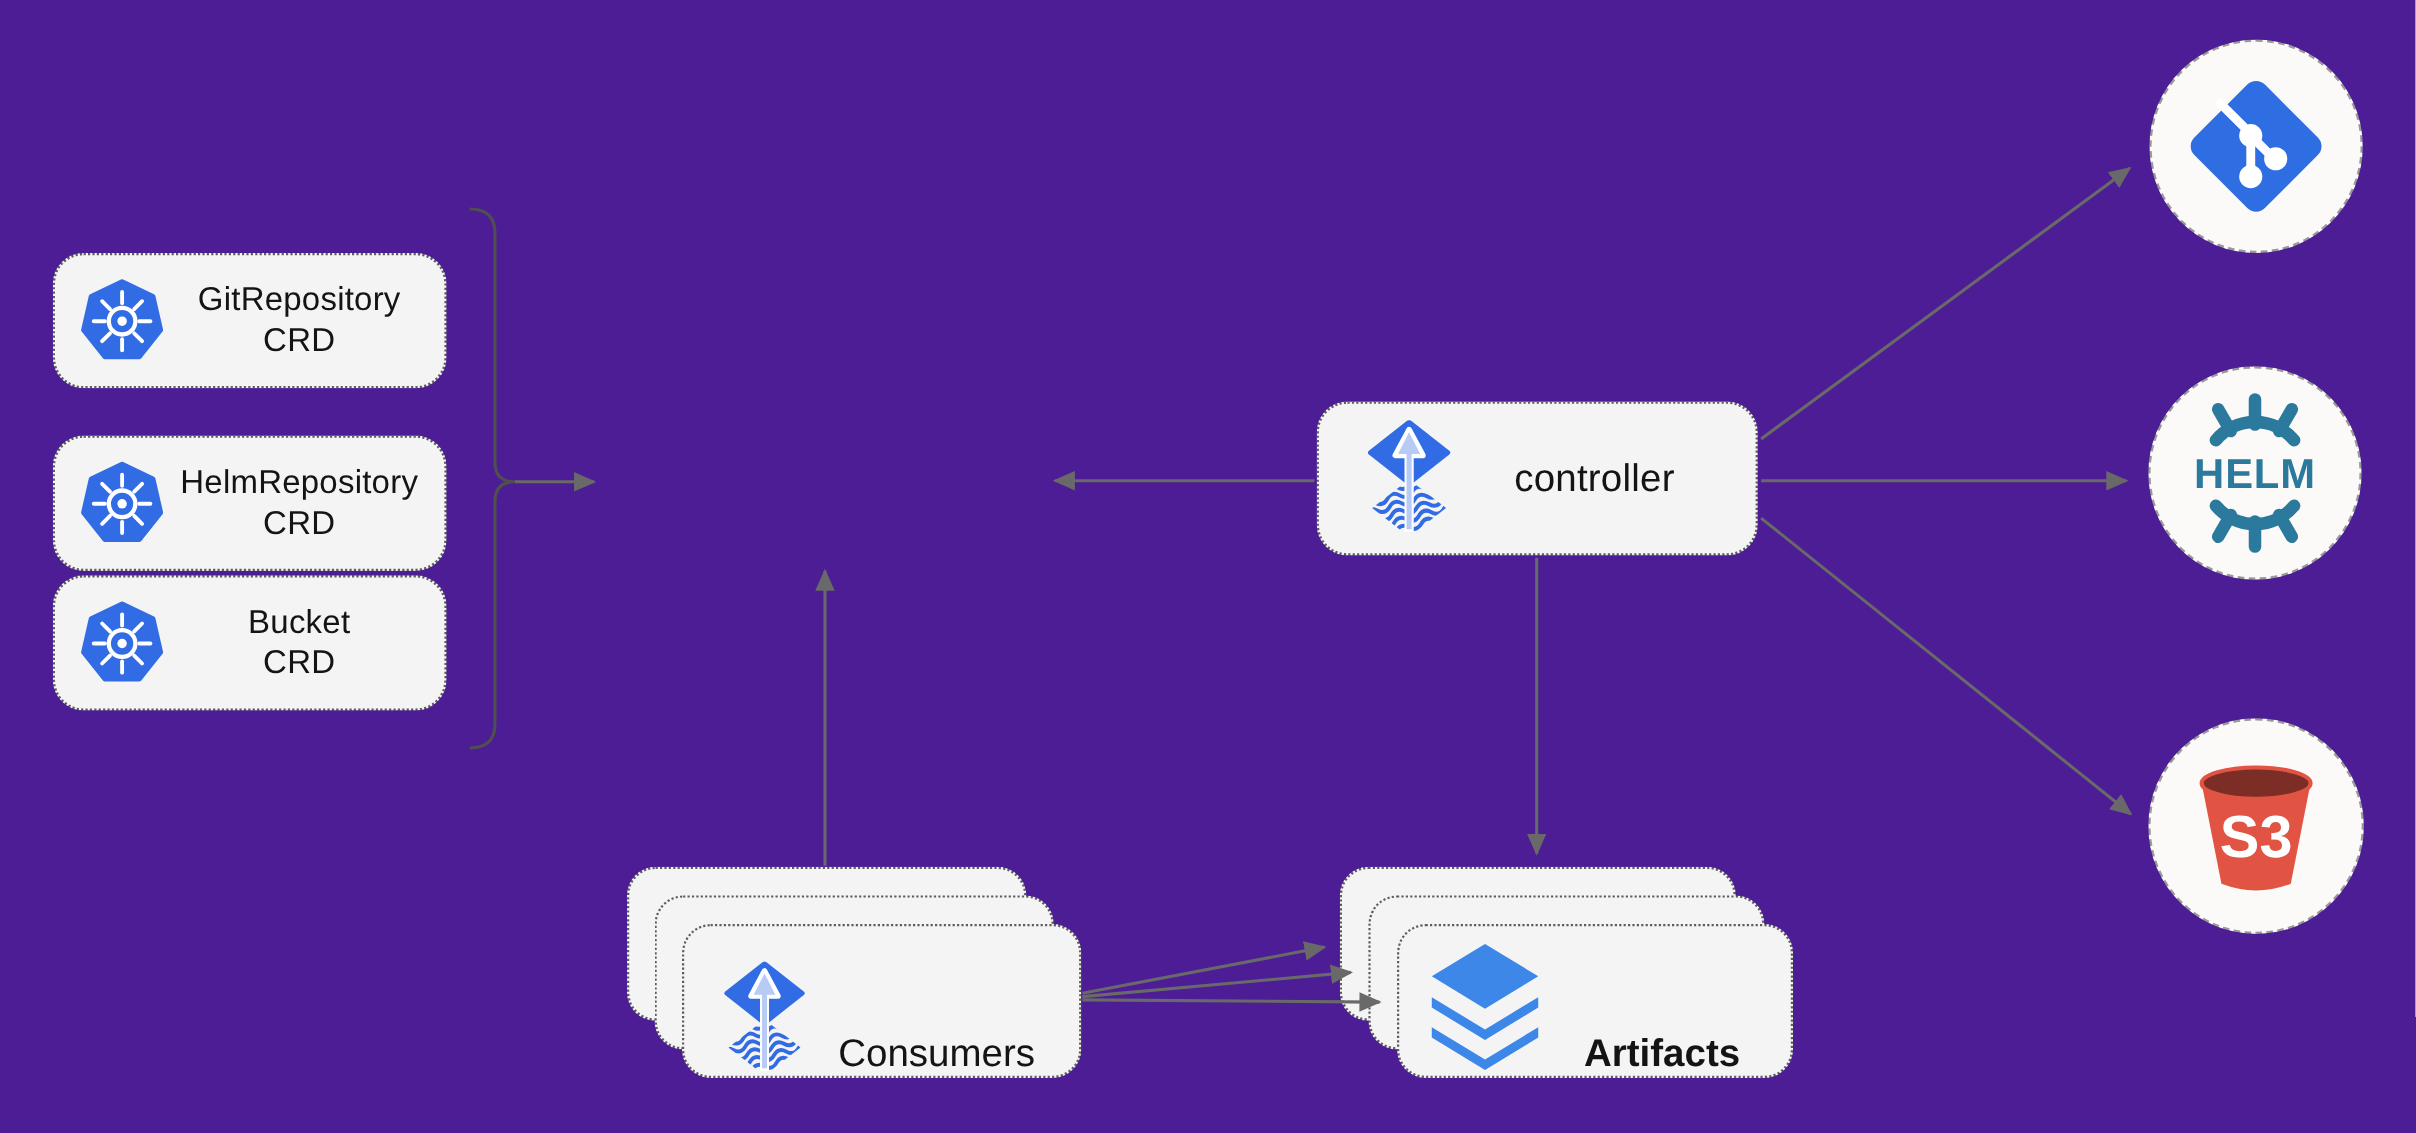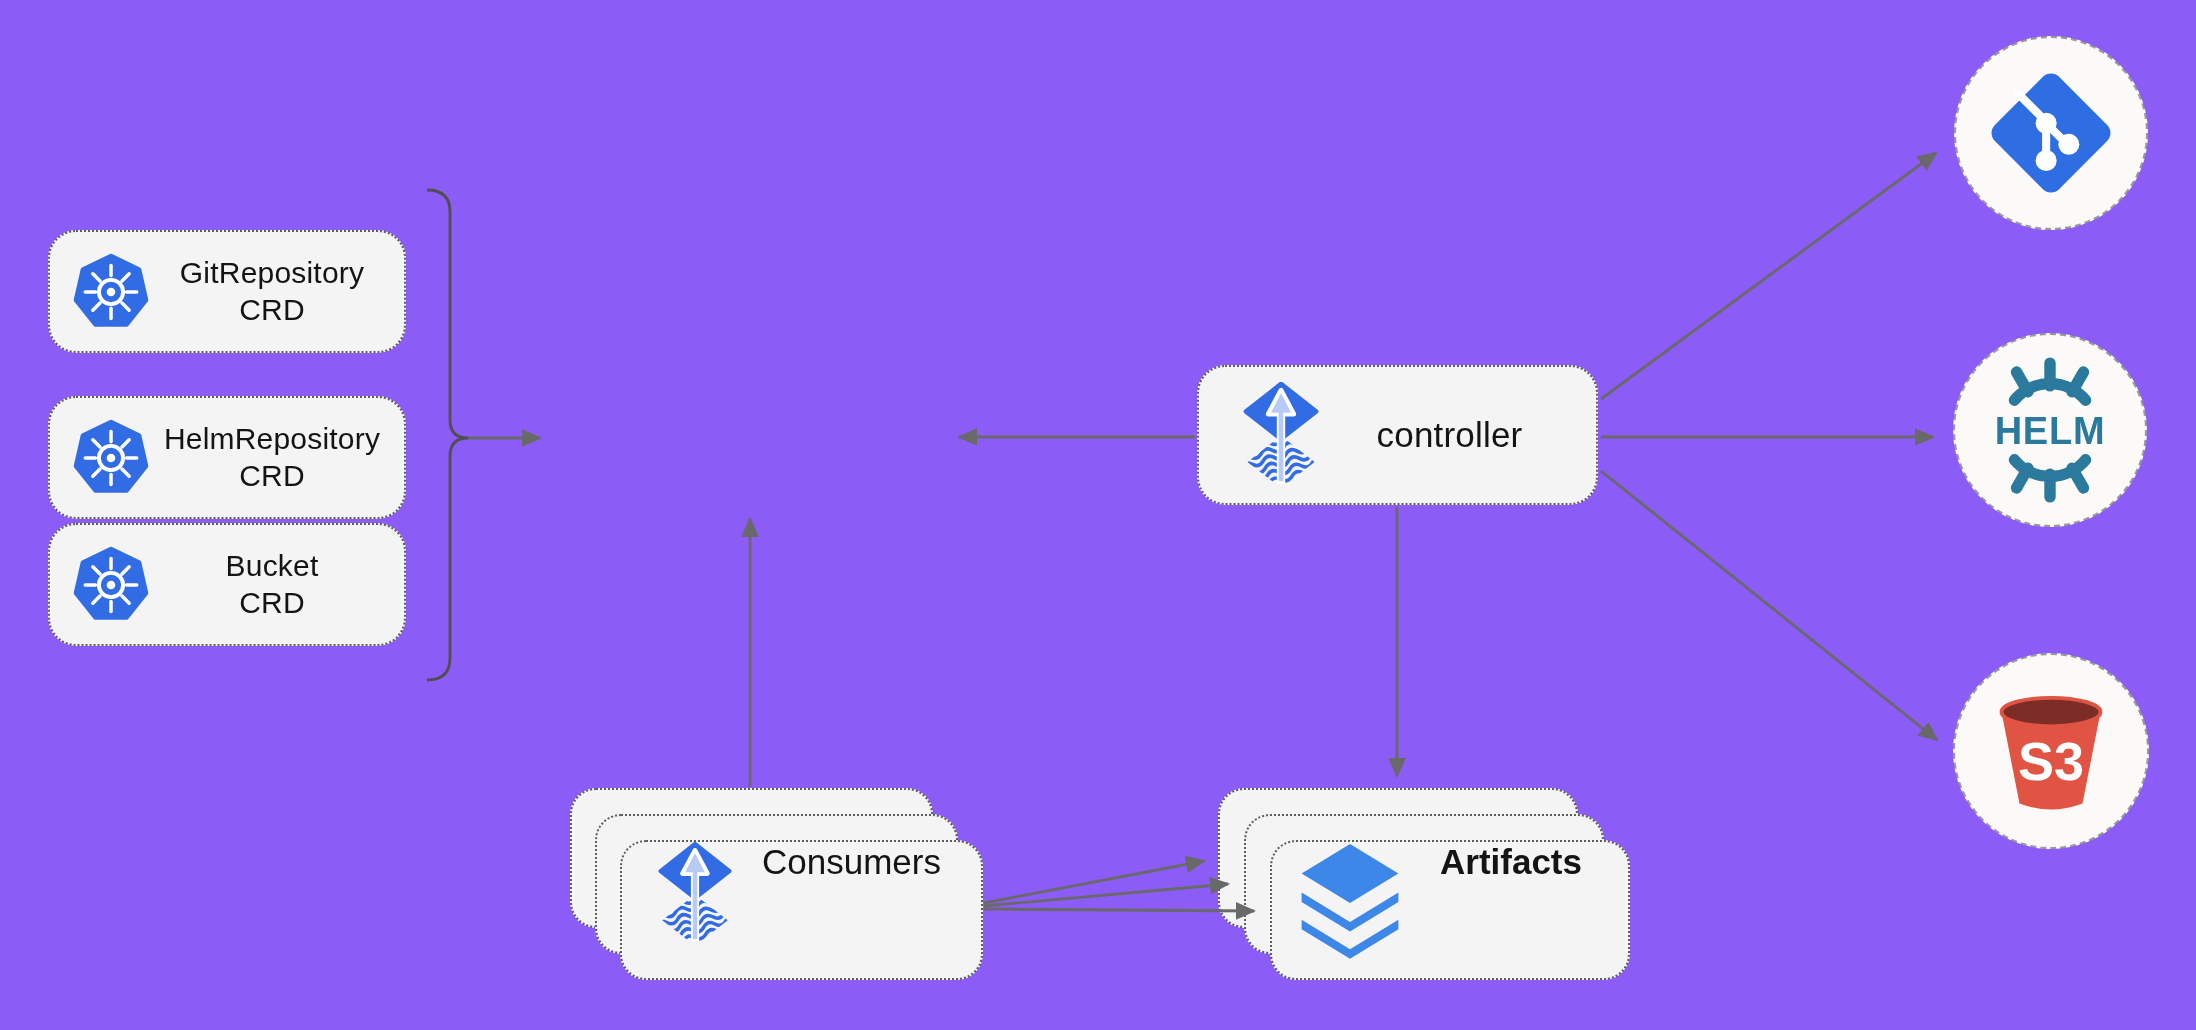--- a/index.html
+++ b/index.html
@@ -1,33 +1,33 @@
 <!DOCTYPE html>
 <html><head>
 <meta charset="utf-8">
 <style>
   html,body{margin:0;padding:0;background:#fff;}
-  .canvas{position:relative;width:2196px;height:1030px;background:#8b5cf6;overflow:hidden;
+  .canvas{position:relative;width:2196px;height:1030px;background:#4c1d95;overflow:hidden;
           font-family:"Liberation Sans", sans-serif;color:#141414;}
   
   .box{position:absolute;background:#f4f4f4;border:2.5px dotted #5d5d5d;border-radius:28px;
        display:flex;align-items:center;box-sizing:border-box;z-index:2;}
   .box .icon{flex:0 0 auto;}
   .box .label{flex:1 1 auto;text-align:center;font-weight:400;line-height:1.22;
               letter-spacing:.2px;}
   .crd{left:48px;width:358px;height:123px;font-size:30px;padding-left:22px;padding-right:10px;}
   .crd .icon{width:78px;height:78px;}
   .apibox{left:552px;top:365px;width:395px;height:142px;font-size:37px;padding-left:24px;padding-right:14px;}
   .apibox .icon{width:98px;height:98px;}
   .srcbox{left:1197px;top:365px;width:401px;height:140px;font-size:35px;padding-left:40px;padding-right:20px;}
   .srcbox .icon{width:84px;height:106px;}
   
   .stackbox{position:absolute;background:#f4f4f4;border:2.5px dotted #5d5d5d;border-radius:26px;
             box-sizing:border-box;z-index:2;}
-  .stack-front{display:flex;align-items:flex-start;font-size:35px;z-index:4;}
+  .stack-front{display:flex;align-items:flex-end;font-size:35px;z-index:4;}
   .consumers-front{padding-left:32px;padding-right:14px;}
   .consumers-front .icon{width:82px;height:104px;}
   .artifacts-front{padding-left:20px;padding-right:14px;}
   .artifacts-front .icon{width:116px;height:122px;}
   
   .srccircle{position:absolute;border:2.5px dashed #9a9a9a;border-radius:50%;background:#fbfaf8;
              display:flex;align-items:center;justify-content:center;box-sizing:border-box;z-index:2;}
   
   .connectors{position:absolute;left:0;top:0;z-index:5;pointer-events:none;}
   .defs-hidden{position:absolute;width:0;height:0;overflow:hidden;}

